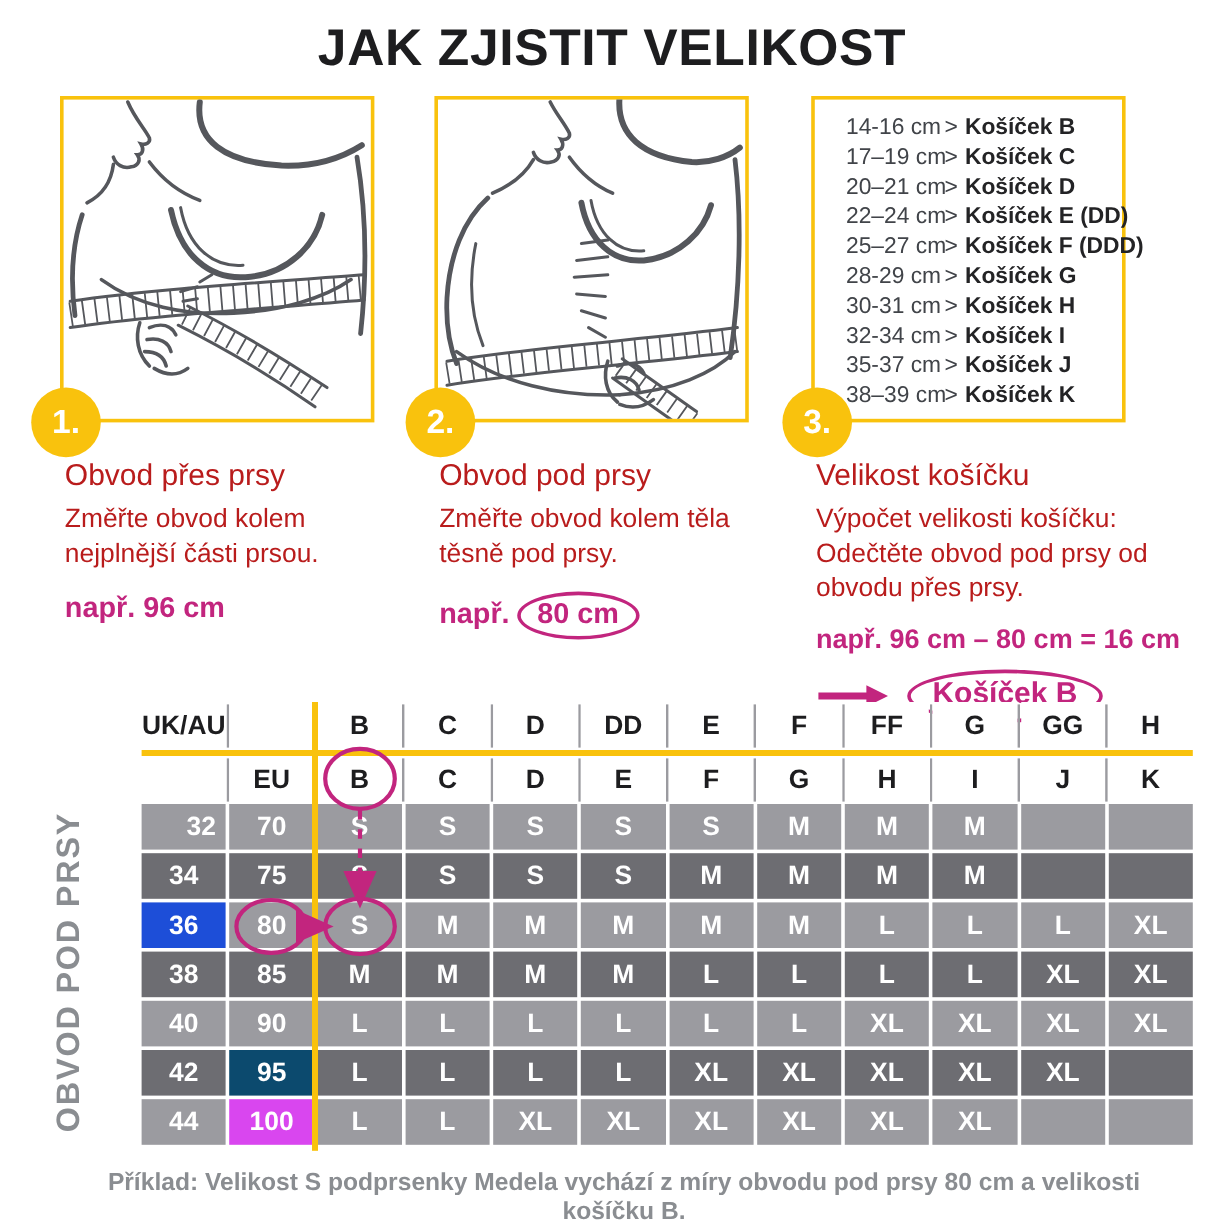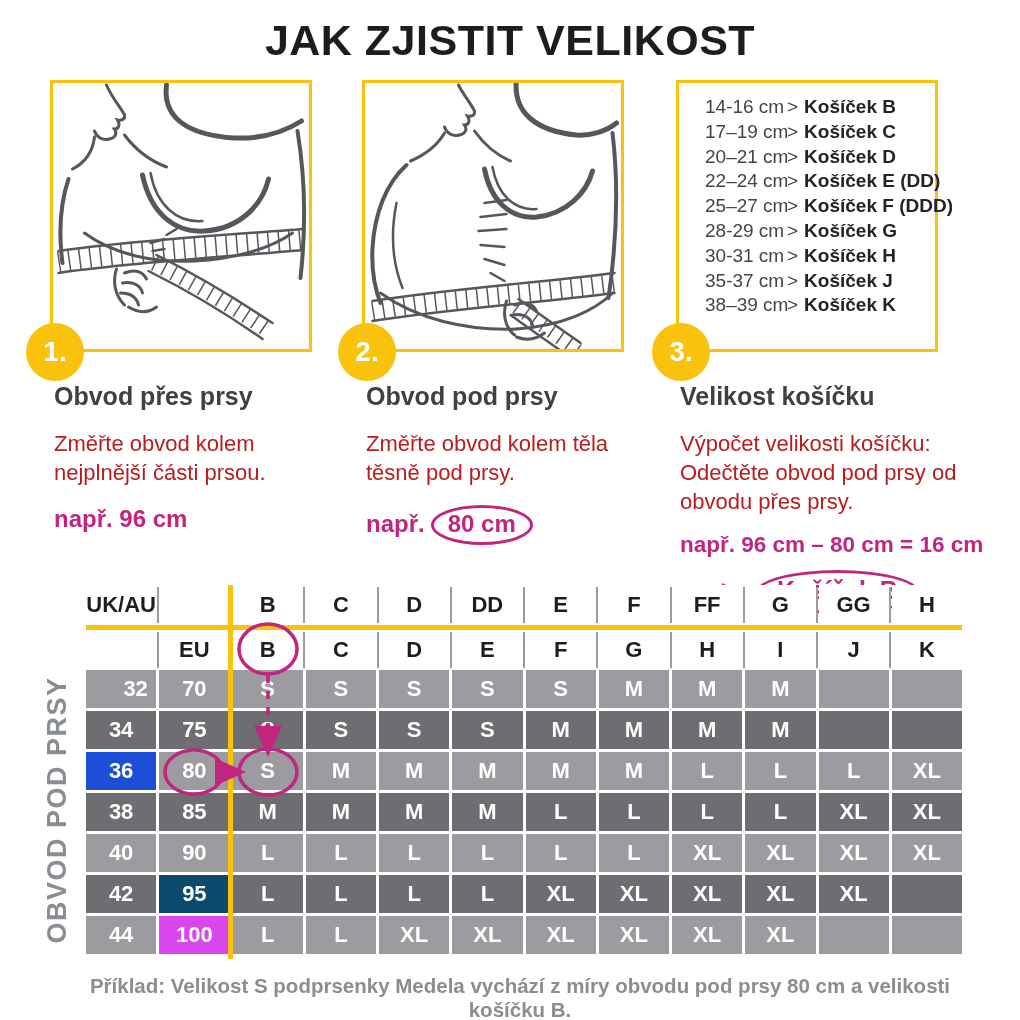--- a/index.html
+++ b/index.html
@@ -12,40 +12,40 @@
 
   
   .step { position:absolute; top:80px; width:262px; }
   .step1 { left:50px; } .step2 { left:362px; } .step3 { left:676px; }
   .stepbox { position:relative; width:262px; height:272px;
     border:3px solid #F9C20D; background:#fff; }
   .badge { position:absolute; left:-27px; bottom:-32px; width:58px; height:58px;
     border-radius:50%; background:#F9C20D; color:#fff; font-weight:bold;
     font-size:28px; display:flex; align-items:center; justify-content:center; z-index:5; }
   .step-text { margin-top:30px; padding-left:4px; }
-  .step-h { font-size:25px; font-weight:bold; color:#404040; margin-bottom:18px; }
+  .step-h { font-size:25px; font-weight:normal; color:#b91c1c; margin-bottom:6px; }
   .step-b { font-size:22px; color:#b91c1c; line-height:1.32; width:258px; }
   .example { margin-top:18px; font-size:24px; font-weight:bold; color:#C2257E; }
   .ex-ellipse { display:inline-block; border:3px solid #C2257E; border-radius:50%;
     padding:2px 14px 4px; margin-left:6px; }
   .formula { margin-top:16px; font-size:22.5px; font-weight:bold; color:#C2257E;
     white-space:nowrap; }
   .result-row { margin-top:12px; display:flex; align-items:center; gap:14px; }
   .result-ellipse { display:inline-block; border:3px solid #C2257E; border-radius:50%;
     padding:3px 18px 6px; font-size:25px; font-weight:bold; color:#C2257E; }
 
   
   .cup-list { padding:12px 0 0 26px; }
   .cup-row { font-size:19px; line-height:24.8px; color:#414449; white-space:nowrap; }
   .cup-row .rng { display:inline-block; width:78px; text-align:right; }
   .cup-row .sep { padding:0 6px 0 4px; }
   .cup-row .cup { font-weight:bold; color:#232325; }
 
   
-  .chart { position:absolute; left:86px; top:585px; width:876px; }
+  .chart { position:absolute; left:118px; top:585px; width:876px; }
   .hgrid { display:grid; grid-template-columns:repeat(12,1fr); gap:0 3px; }
   .hcell { height:40px; display:flex; align-items:center; justify-content:center;
     font-size:22px; font-weight:bold; color:#1d1d1f; position:relative; background:#fff; }
   .hcell.sep::after { content:''; position:absolute; right:-2.5px; top:2px; bottom:2px;
     width:2px; background:#9B9BA0; }
   .ybar-h { height:5px; background:#F9C20D; }
   .bgrid { display:grid; grid-template-columns:repeat(12,1fr); gap:3px; margin-top:0; }
   .bcell { height:38px; display:flex; align-items:center; justify-content:center;
     font-size:22px; font-weight:bold; color:#fff; }
   .ybar-v { position:absolute; left:142px; top:0px; width:5px; height:374px;
@@ -148,20 +148,21 @@
   <div class="step step3">
     <div class="stepbox">
       <div class="cup-list" id="cup-list">
           <div class="cup-row"><span class="rng">14-16 cm</span><span class="sep">&gt;</span><span class="cup">Košíček B</span></div>
           <div class="cup-row"><span class="rng">17–19 cm</span><span class="sep">&gt;</span><span class="cup">Košíček C</span></div>
           <div class="cup-row"><span class="rng">20–21 cm</span><span class="sep">&gt;</span><span class="cup">Košíček D</span></div>
           <div class="cup-row"><span class="rng">22–24 cm</span><span class="sep">&gt;</span><span class="cup">Košíček E (DD)</span></div>
           <div class="cup-row"><span class="rng">25–27 cm</span><span class="sep">&gt;</span><span class="cup">Košíček F (DDD)</span></div>
           <div class="cup-row"><span class="rng">28-29 cm</span><span class="sep">&gt;</span><span class="cup">Košíček G</span></div>
           <div class="cup-row"><span class="rng">30-31 cm</span><span class="sep">&gt;</span><span class="cup">Košíček H</span></div>
+          <div class="cup-row"><span class="rng">32-34 cm</span><span class="sep">&gt;</span><span class="cup">Košíček I</span></div>
           <div class="cup-row"><span class="rng">35-37 cm</span><span class="sep">&gt;</span><span class="cup">Košíček J</span></div>
           <div class="cup-row"><span class="rng">38–39 cm</span><span class="sep">&gt;</span><span class="cup">Košíček K</span></div>
         </div>
       <div class="badge">
         <span>3.</span>
       </div>
     </div>
     <div class="step-text">
       <div class="step-h">Velikost košíčku</div>
       <div class="step-b" style="width:280px">Výpočet velikosti košíčku: Odečtěte obvod pod prsy od obvodu přes prsy.</div>

